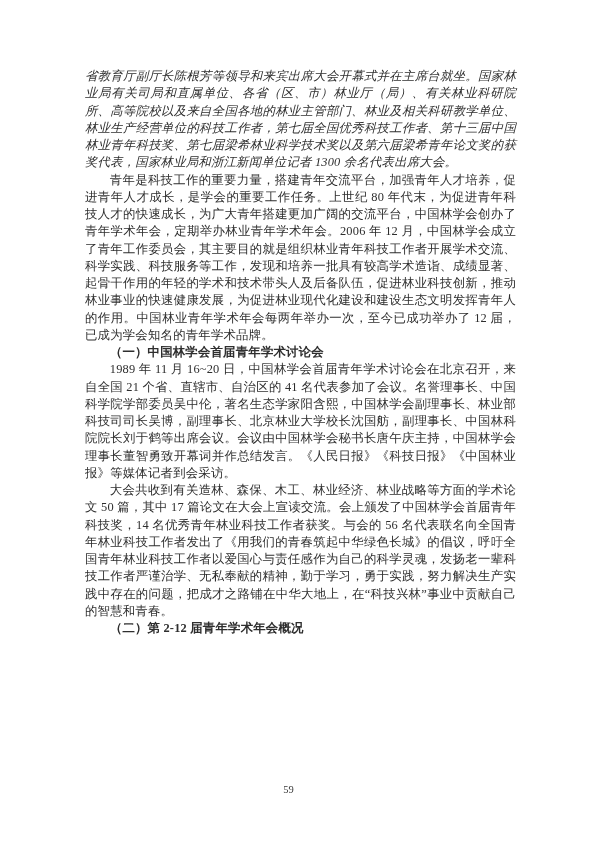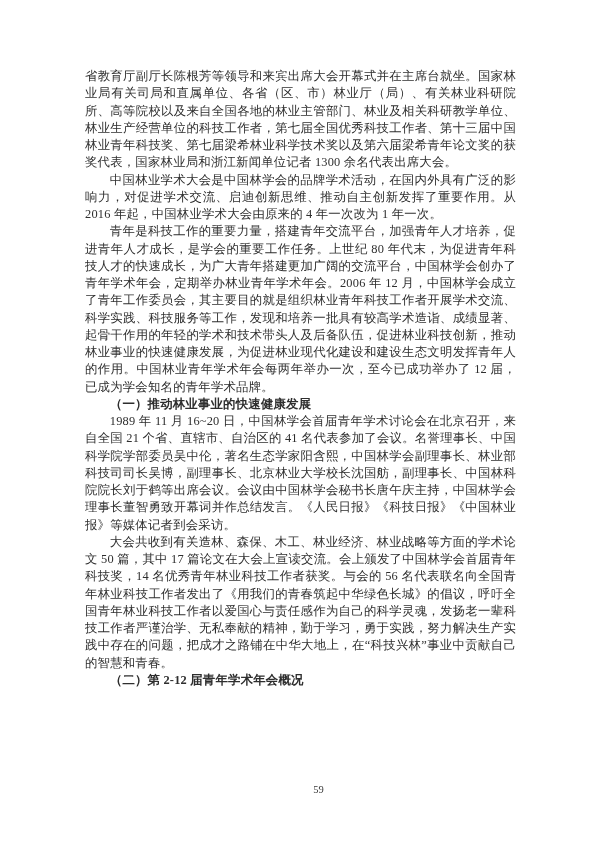--- a/index.html
+++ b/index.html
@@ -31,43 +31,43 @@
     margin: 0;
     padding: 0;
     font-size: inherit;
     line-height: inherit;
   }
   .para {
     text-indent: 2em;
   }
   .para.no-indent {
     text-indent: 0;
+    font-style: italic;
   }
   .heading {
     font-weight: bold;
     text-indent: 2em;
   }
   .page-number {
     position: absolute;
     top: 784px;
-    left: 103px;
+    left: 73px;
     width: 431px;
     text-align: center;
     color: #3a3a3a;
     font-family: "Liberation Serif", "DejaVu Serif", serif;
     font-size: 10.5px;
   }
 </style>
 </head>
 <body>
 
 <div class="page">
   <div class="text-column">
     <p class="para no-indent">省教育厅副厅长陈根芳等领导和来宾出席大会开幕式并在主席台就坐。国家林业局有关司局和直属单位、各省（区、市）林业厅（局）、有关林业科研院所、高等院校以及来自全国各地的林业主管部门、林业及相关科研教学单位、林业生产经营单位的科技工作者，第七届全国优秀科技工作者、第十三届中国林业青年科技奖、第七届梁希林业科学技术奖以及第六届梁希青年论文奖的获奖代表，国家林业局和浙江新闻单位记者 1300 余名代表出席大会。</p>
-    <p class="para">中国林业学术大会是中国林学会的品牌学术活动，在国内外具有广泛的影响力，对促进学术交流、启迪创新思维、推动自主创新发挥了重要作用。从 2016 年起，中国林业学术大会由原来的 4 年一次改为 1 年一次。</p>
     <p class="para">青年是科技工作的重要力量，搭建青年交流平台，加强青年人才培养，促进青年人才成长，是学会的重要工作任务。上世纪 80 年代末，为促进青年科技人才的快速成长，为广大青年搭建更加广阔的交流平台，中国林学会创办了青年学术年会，定期举办林业青年学术年会。2006 年 12 月，中国林学会成立了青年工作委员会，其主要目的就是组织林业青年科技工作者开展学术交流、科学实践、科技服务等工作，发现和培养一批具有较高学术造诣、成绩显著、起骨干作用的年轻的学术和技术带头人及后备队伍，促进林业科技创新，推动林业事业的快速健康发展，为促进林业现代化建设和建设生态文明发挥青年人的作用。中国林业青年学术年会每两年举办一次，至今已成功举办了 12 届，已成为学会知名的青年学术品牌。</p>
-    <h3 class="heading">（一）推动林业事业的快速健康发展</h3>
+    <h3 class="heading">（一）中国林学会首届青年学术讨论会</h3>
     <p class="para">1989 年 11 月 16~20 日，中国林学会首届青年学术讨论会在北京召开，来自全国 21 个省、直辖市、自治区的 41 名代表参加了会议。名誉理事长、中国科学院学部委员吴中伦，著名生态学家阳含熙，中国林学会副理事长、林业部科技司司长吴博，副理事长、北京林业大学校长沈国舫，副理事长、中国林科院院长刘于鹤等出席会议。会议由中国林学会秘书长唐午庆主持，中国林学会理事长董智勇致开幕词并作总结发言。《人民日报》《科技日报》《中国林业报》等媒体记者到会采访。</p>
     <p class="para">大会共收到有关造林、森保、木工、林业经济、林业战略等方面的学术论文 50 篇，其中 17 篇论文在大会上宣读交流。会上颁发了中国林学会首届青年科技奖，14 名优秀青年林业科技工作者获奖。与会的 56 名代表联名向全国青年林业科技工作者发出了《用我们的青春筑起中华绿色长城》的倡议，呼吁全国青年林业科技工作者以爱国心与责任感作为自己的科学灵魂，发扬老一辈科技工作者严谨治学、无私奉献的精神，勤于学习，勇于实践，努力解决生产实践中存在的问题，把成才之路铺在中华大地上，在“科技兴林”事业中贡献自己的智慧和青春。</p>
     <h3 class="heading">（二）第 2-12 届青年学术年会概况</h3>
   </div>
   <div class="page-number">59</div>
 </div>
 
 </body></html>

